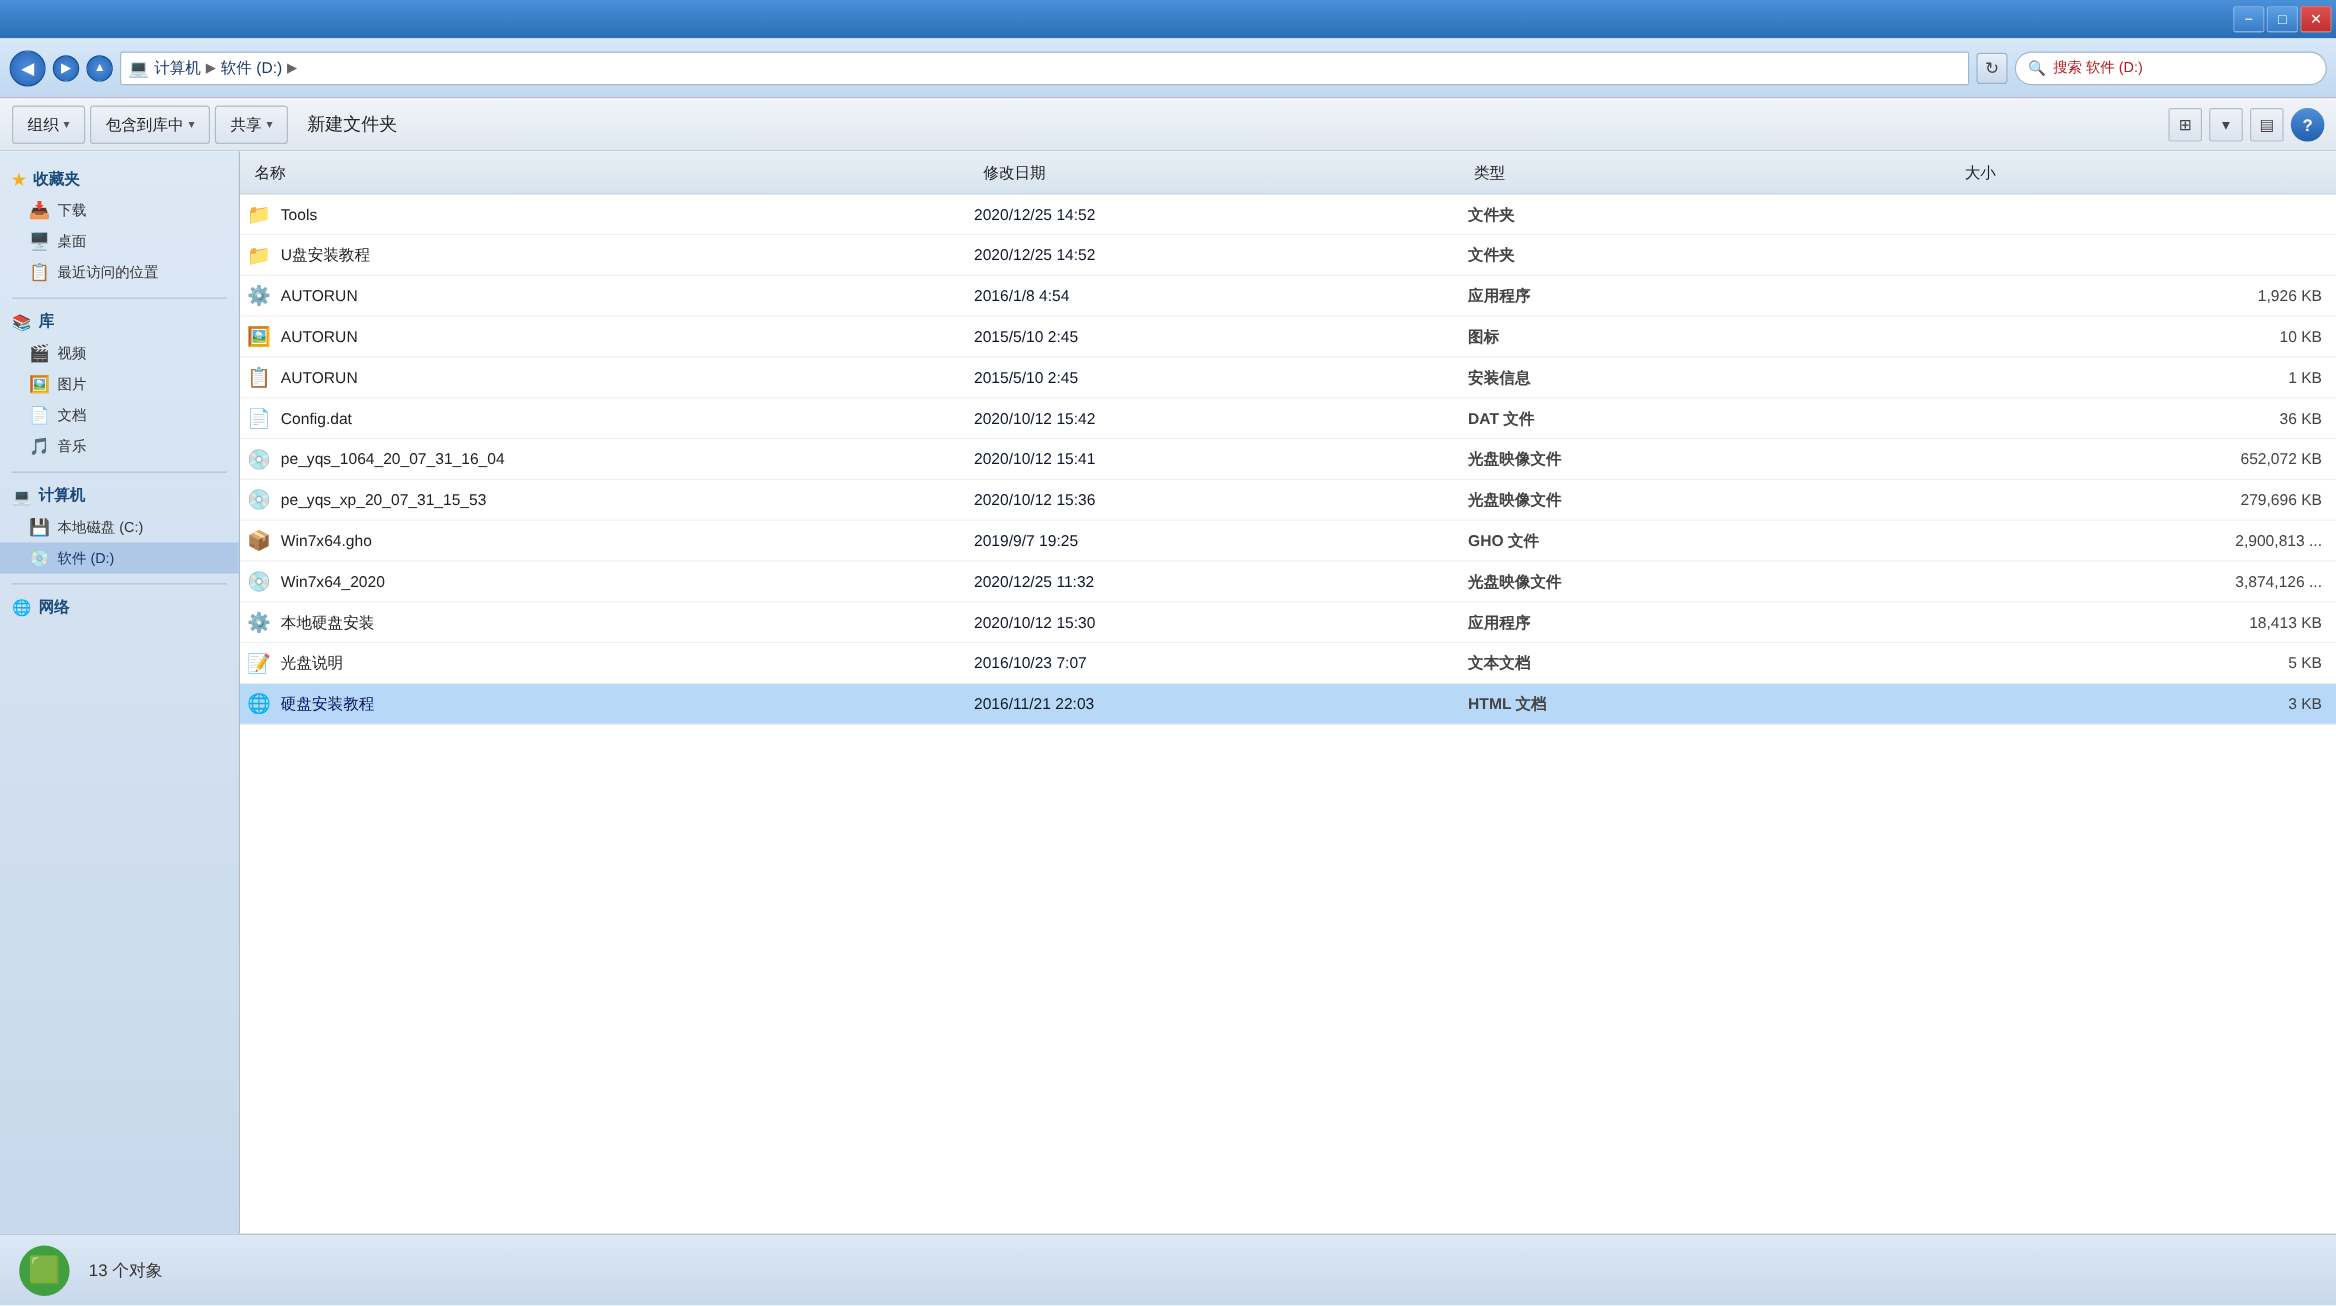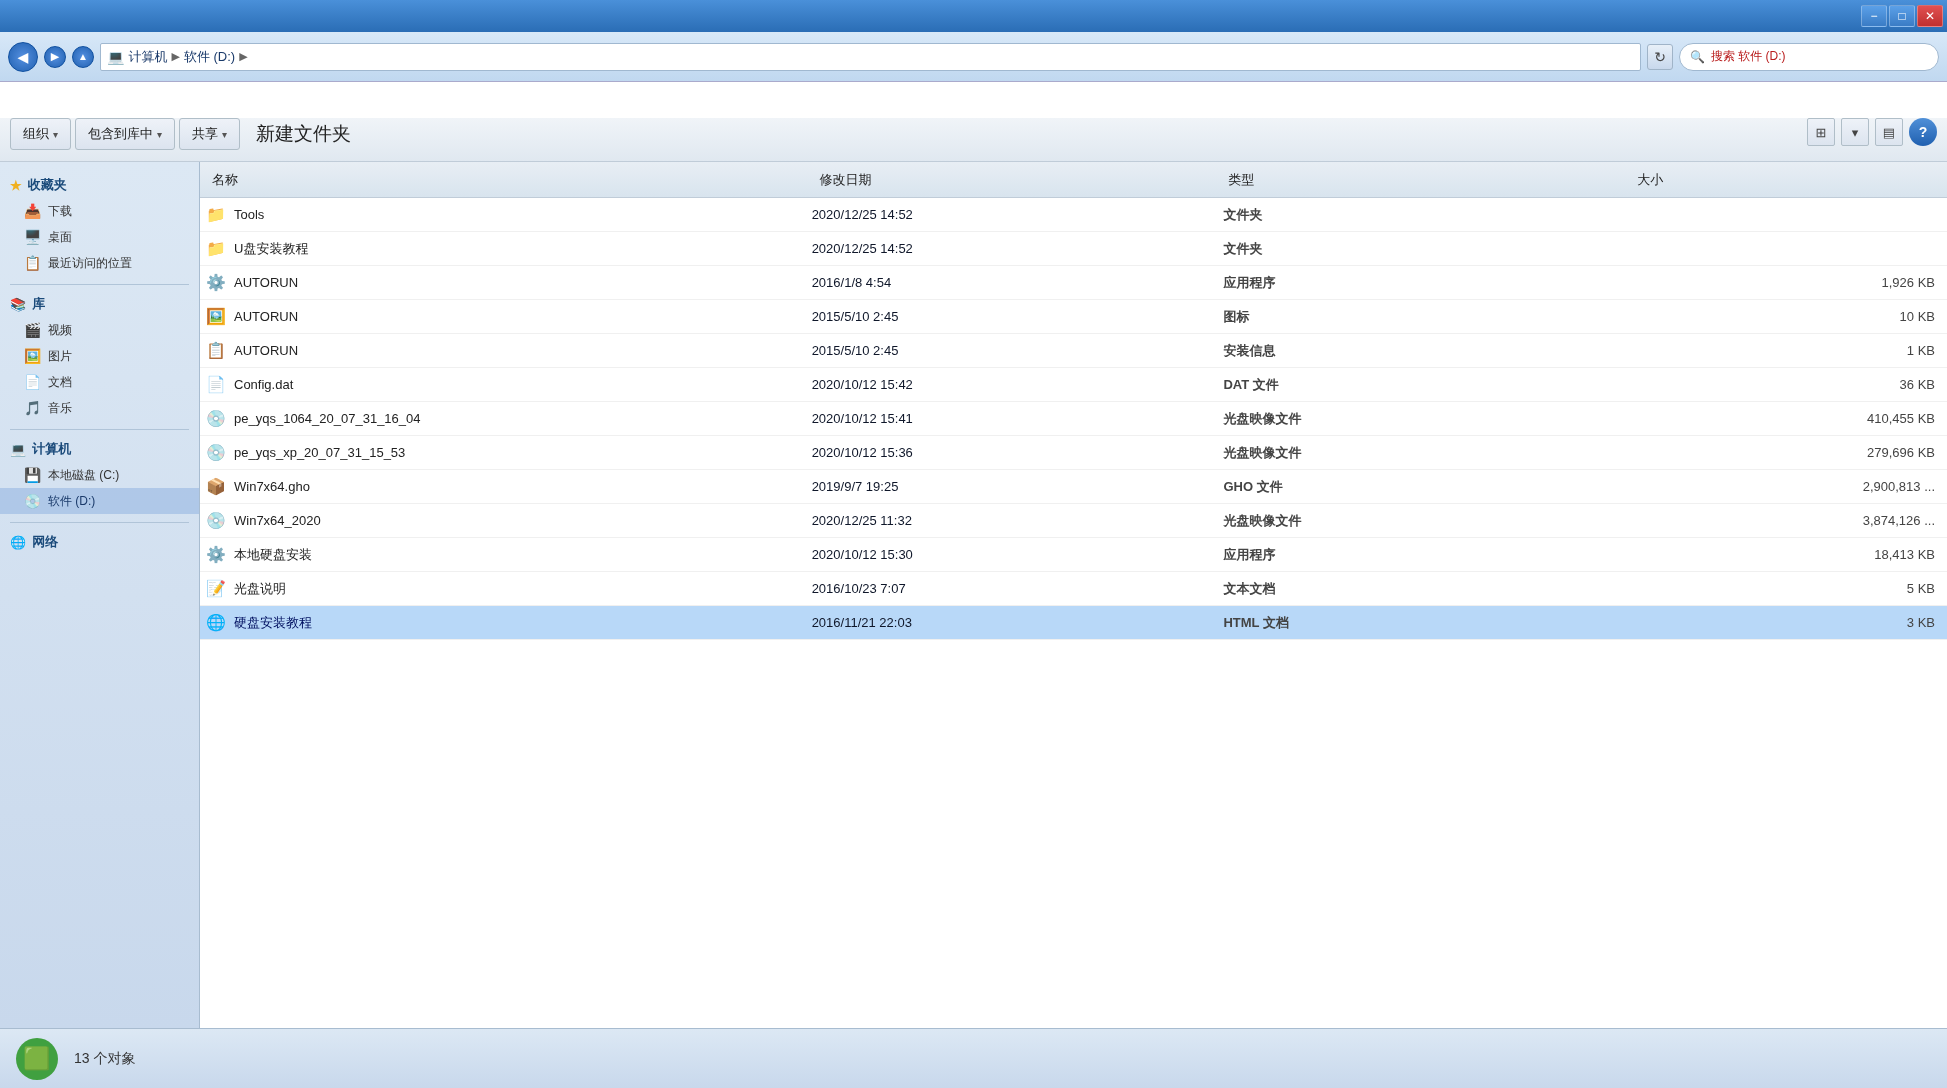--- a/index.html
+++ b/index.html
@@ -111,26 +111,25 @@
       gap: 6px;
       color: #999;
       font-size: 12px;
     }
 
     
     .toolbar {
       background: linear-gradient(to bottom, #f0f4f8, #e0e8f0);
       height: 44px;
       display: flex;
-      align-items: flex-start;
+      align-items: center;
       padding: 0 10px;
       gap: 4px;
       border-bottom: 1px solid #c0ccd8;
       flex-shrink: 0;
-      margin-top: 36px;
     }
     .tool-btn {
       height: 32px;
       padding: 0 12px;
       background: linear-gradient(to bottom, #eef2f8, #dce4ef);
       border: 1px solid #b0bec8;
       border-radius: 3px;
       cursor: pointer;
       display: flex;
       align-items: center;
@@ -140,21 +139,21 @@
     }
     .tool-btn-arrow { font-size: 10px; color: #555; }
     .new-folder-btn {
       height: 32px;
       padding: 0 12px;
       background: transparent;
       border: none;
       cursor: pointer;
       display: flex;
       align-items: center;
-      font-size: 19px;
+      font-size: 15px;
       color: #222;
     }
     .toolbar-right {
       margin-left: auto;
       display: flex;
       align-items: center;
       gap: 6px;
     }
     .view-btn {
       width: 28px;
@@ -529,21 +528,21 @@
       <div class="file-type-cell">DAT 文件</div>
       <div class="file-size-cell">36 KB</div>
     </div>
         <div class="file-row">
       <div class="file-name-cell">
         <span class="file-icon">💿</span>
         <span>pe_yqs_1064_20_07_31_16_04</span>
       </div>
       <div class="file-date-cell">2020/10/12 15:41</div>
       <div class="file-type-cell">光盘映像文件</div>
-      <div class="file-size-cell">410,455 KB</div>
+      <div class="file-size-cell">652,072 KB</div>
     </div>
         <div class="file-row">
       <div class="file-name-cell">
         <span class="file-icon">💿</span>
         <span>pe_yqs_xp_20_07_31_15_53</span>
       </div>
       <div class="file-date-cell">2020/10/12 15:36</div>
       <div class="file-type-cell">光盘映像文件</div>
       <div class="file-size-cell">279,696 KB</div>
     </div>

